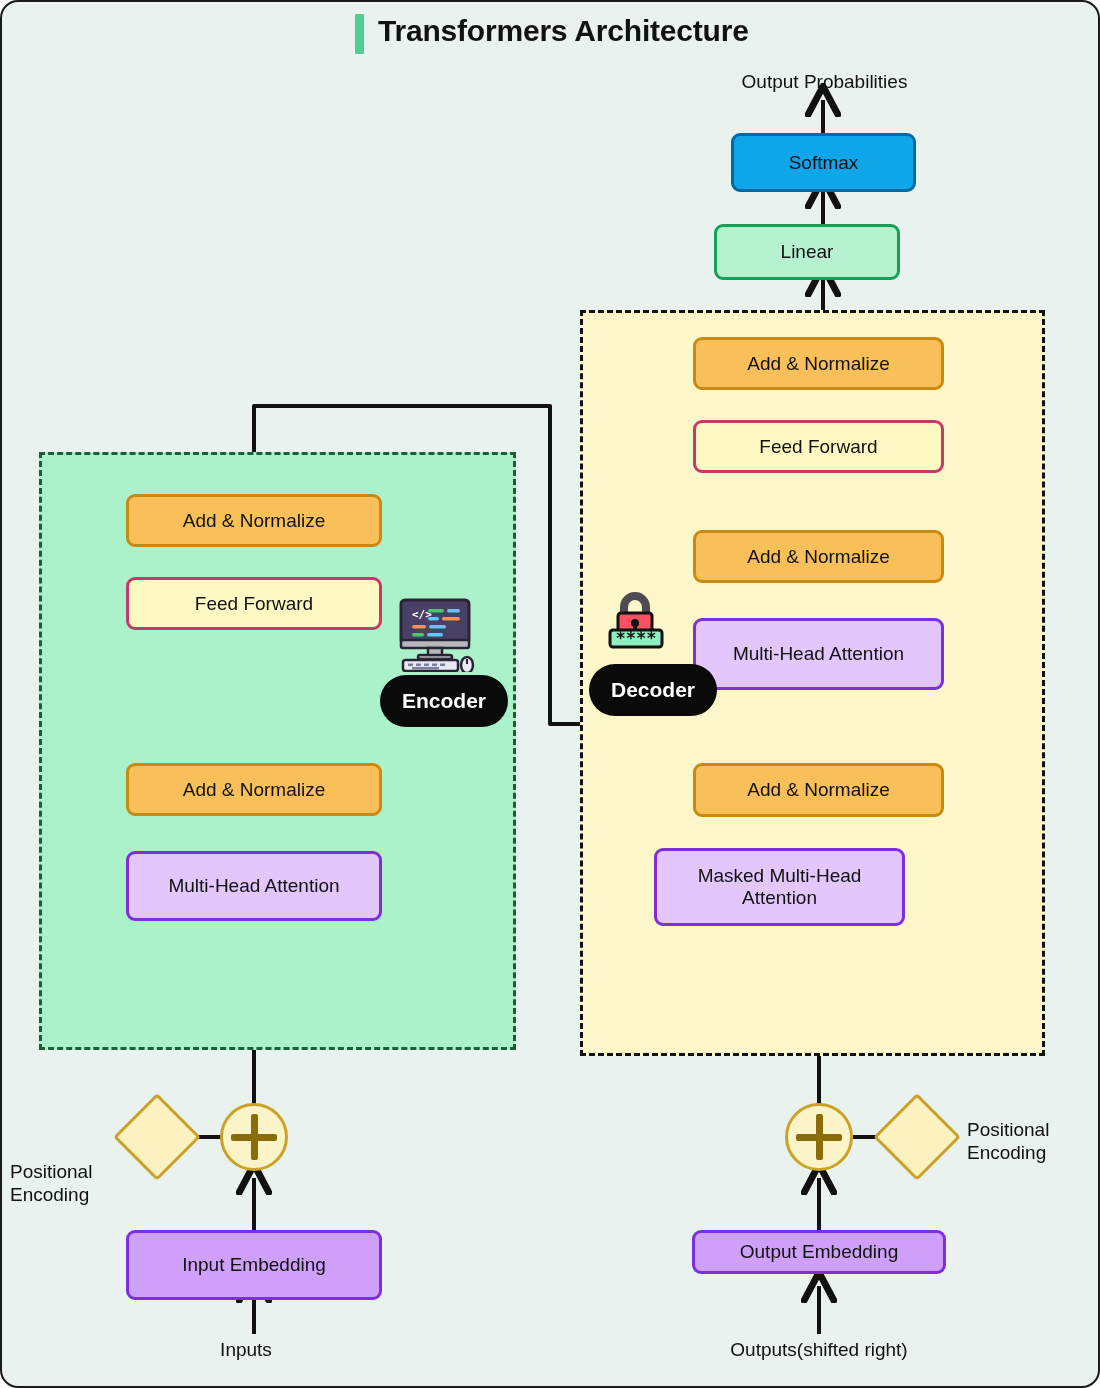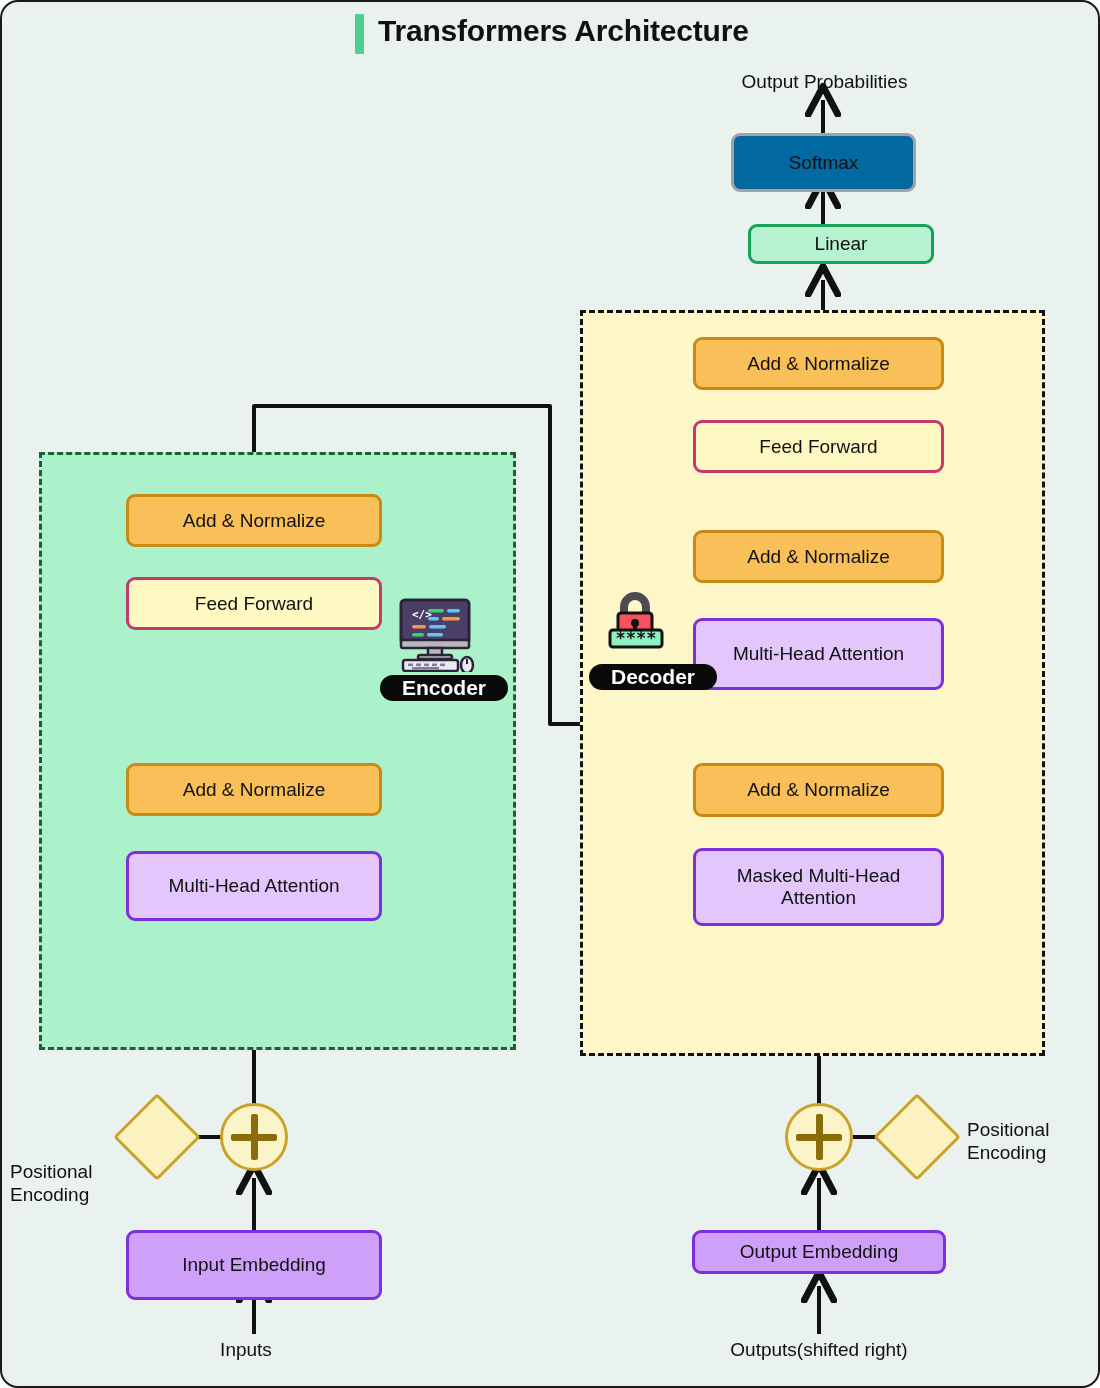--- a/index.html
+++ b/index.html
@@ -72,21 +72,21 @@
     font-size: 19px;
     color: #111111;
     line-height: 1.15;
     padding: 0 8px;
   }
   .n-addnorm { background: #f9bf58; border: 3px solid #c98a14; }
   .n-ff      { background: #fef9c3; border: 3px solid #c63a6b; }
   .n-mha     { background: #e2c6fc; border: 3px solid #7b2fde; }
   .n-embed   { background: #cfa0fa; border: 3px solid #7b2fde; }
   .n-linear  { background: #b6f2cf; border: 3px solid #17a157; }
-  .n-softmax { background: #0369a1; border: 3px solid #a3a3a3; }
+  .n-softmax { background: #0ea5e9; border: 3px solid #0369a1; }
 
   
   .plain-label {
     position: absolute;
     font-size: 19px;
     color: #111111;
     text-align: center;
     line-height: 1.22;
     white-space: pre-line;
   }
@@ -118,21 +118,21 @@
   .pluscircle::after  { top: 8px; bottom: 8px; left: 50%; width: 7px; margin-left: -3.5px; }
 
   
   .pill {
     position: absolute;
     background: #0a0a0a;
     color: #ffffff;
     font-size: 21px;
     font-weight: bold;
     border-radius: 26px;
-    padding: 1px 22px;
+    padding: 14px 22px;
     display: flex; align-items: center; justify-content: center;
     white-space: nowrap;
   }
 
   
   .icon-box { position: absolute; }
 </style>
 </head>
 <body>
 
@@ -213,21 +213,21 @@
     <div class="title-text">Transformers Architecture</div>
   </div>
 
   <div class="panel panel-encoder"></div>
   <div class="panel panel-decoder"></div>
 
   <div class="plain-label" style="left:680px; top:68px; width:285px;">Output Probabilities</div>
 
   <div class="node n-softmax" style="left:729px; top:131px; width:185px; height:59px;">Softmax</div>
 
-  <div class="node n-linear" style="left:746px; top:222px; width:186px; height:40px;">Linear</div>
+  <div class="node n-linear" style="left:712px; top:222px; width:186px; height:56px;">Linear</div>
 
   <div class="node n-addnorm" style="left:124px; top:492px; width:256px; height:53px;">Add &amp; Normalize</div>
 
   <div class="node n-ff" style="left:124px; top:575px; width:256px; height:53px;">Feed Forward</div>
 
   <div class="node n-addnorm" style="left:124px; top:761px; width:256px; height:53px;">Add &amp; Normalize</div>
 
   <div class="node n-mha" style="left:124px; top:849px; width:256px; height:70px;">Multi-Head Attention</div>
 
   <div class="icon-box" style="left:390px; top:596px; width:92px; height:74px;">
@@ -262,21 +262,21 @@
   <div class="node n-addnorm" style="left:691px; top:335px; width:251px; height:53px;">Add &amp; Normalize</div>
 
   <div class="node n-ff" style="left:691px; top:418px; width:251px; height:53px;">Feed Forward</div>
 
   <div class="node n-addnorm" style="left:691px; top:528px; width:251px; height:53px;">Add &amp; Normalize</div>
 
   <div class="node n-mha" style="left:691px; top:616px; width:251px; height:72px;">Multi-Head Attention</div>
 
   <div class="node n-addnorm" style="left:691px; top:761px; width:251px; height:54px;">Add &amp; Normalize</div>
 
-  <div class="node n-mha" style="left:691px; top:846px; width:251px; height:78px;">Masked Multi-Head Attention</div>
+  <div class="node n-mha" style="left:652px; top:846px; width:251px; height:78px;">Masked Multi-Head Attention</div>
 
   <div class="icon-box" style="left:602px; top:588px; width:70px; height:70px;">
     <svg width="70" height="70" viewBox="0 0 70 70" xmlns="http://www.w3.org/2000/svg">
       <path d="M20,27 L20,17 a11,11 0 0 1 22,0 L42,27" fill="none" stroke="#4e4a52" stroke-width="8" stroke-linecap="round"></path>
       <rect x="14" y="23" width="34" height="24" rx="3" fill="#f9515f" stroke="#111111" stroke-width="3"></rect>
       <circle cx="31" cy="33" r="4" fill="#111111"></circle>
       <rect x="29" y="33" width="4" height="9" rx="2" fill="#111111"></rect>
       <rect x="6" y="40" width="52" height="17" rx="3" fill="#8ef0c0" stroke="#111111" stroke-width="3"></rect>
       <text x="32" y="54" text-anchor="middle" font-family="DejaVu Sans Mono, monospace" font-size="17" font-weight="bold" fill="#111111">****</text>
     </svg>

